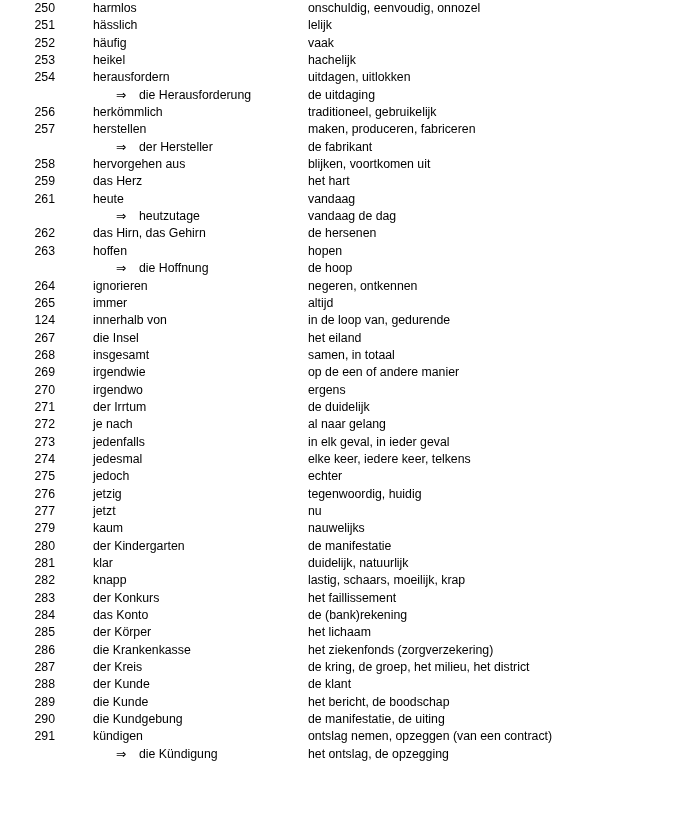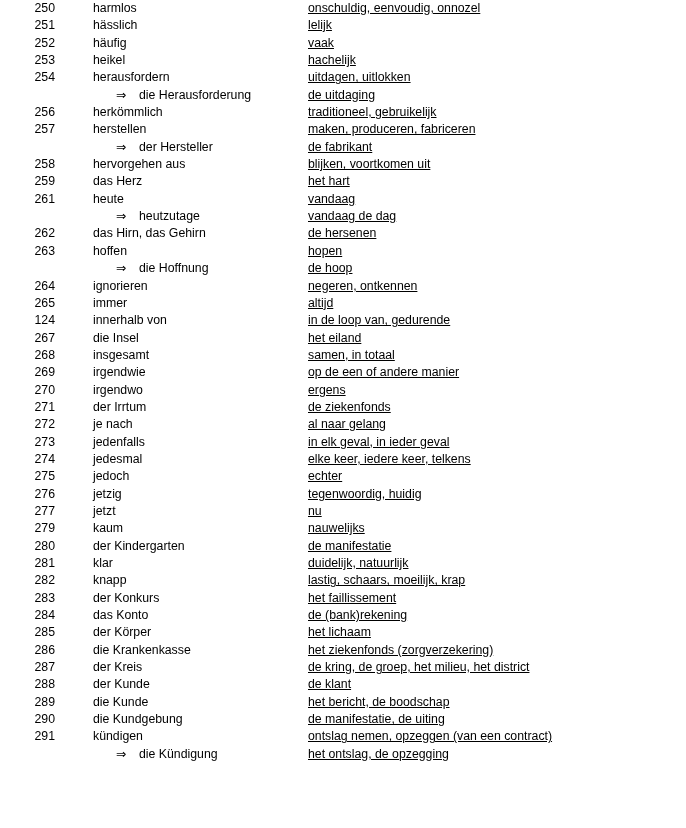--- a/index.html
+++ b/index.html
@@ -50,21 +50,20 @@
   td.col-pad {
     width: 38px;
   }
   td.col-de {
     width: 215px;
     padding-left: 0;
   }
   td.col-nl {
     width: 356px;
     padding-left: 8px;
-    text-decoration: underline;
   }
   
   .sub-wrap {
     display: inline-block;
     padding-left: 23px;
   }
   .arrow-glyph {
     display: inline-block;
     width: 18px;
     font-size: 12.3px;
@@ -215,21 +214,21 @@
         <tr>
           <td class="col-num">270</td>
           <td class="col-pad"></td>
           <td class="col-de"><span>irgendwo</span></td>
           <td class="col-nl">ergens</td>
         </tr>
         <tr>
           <td class="col-num">271</td>
           <td class="col-pad"></td>
           <td class="col-de"><span>der Irrtum</span></td>
-          <td class="col-nl">de ziekenfonds</td>
+          <td class="col-nl">de duidelijk</td>
         </tr>
         <tr>
           <td class="col-num">272</td>
           <td class="col-pad"></td>
           <td class="col-de"><span>je nach</span></td>
           <td class="col-nl">al naar gelang</td>
         </tr>
         <tr>
           <td class="col-num">273</td>
           <td class="col-pad"></td>

